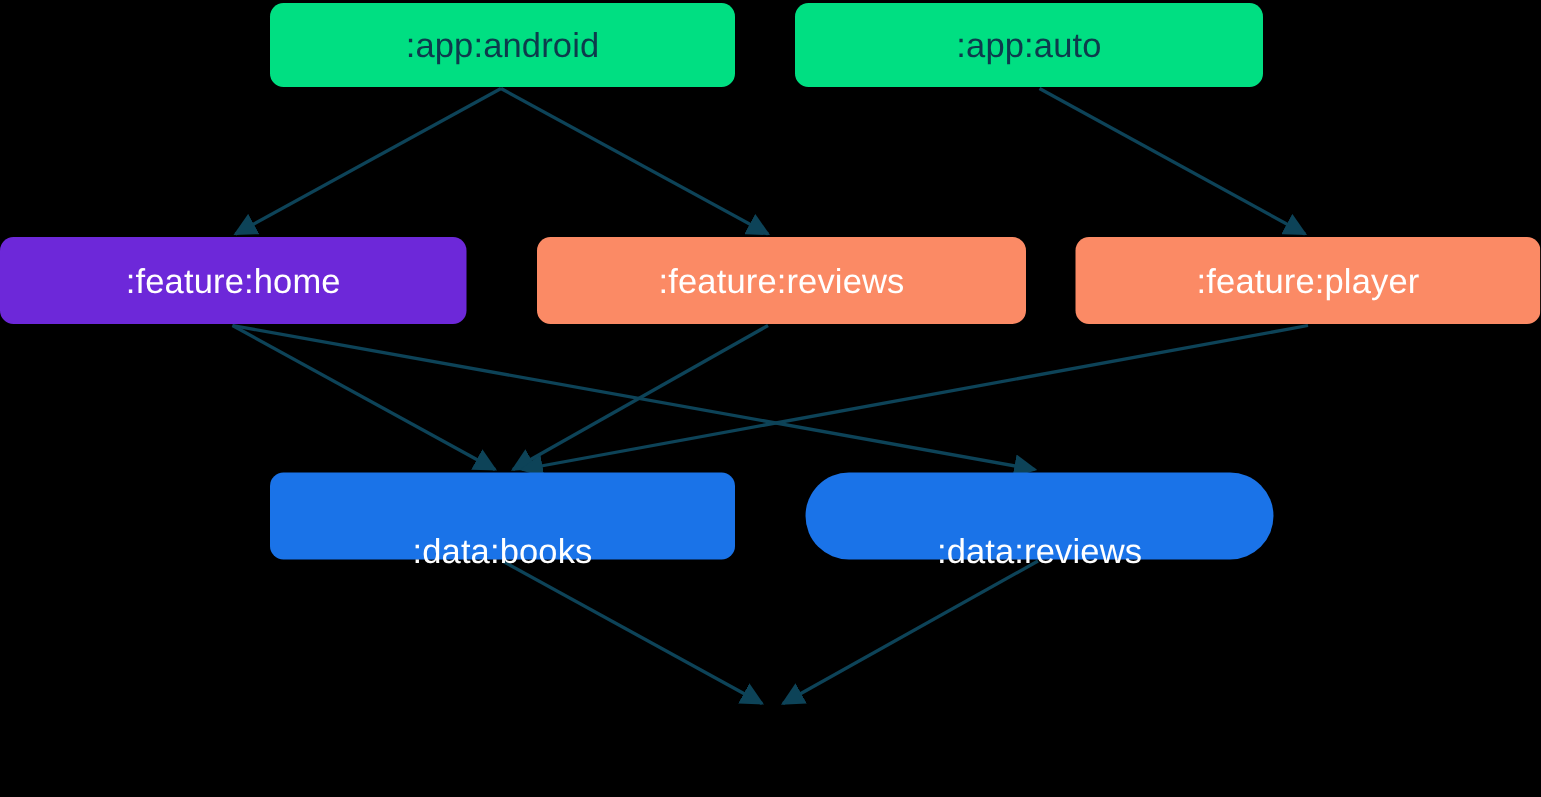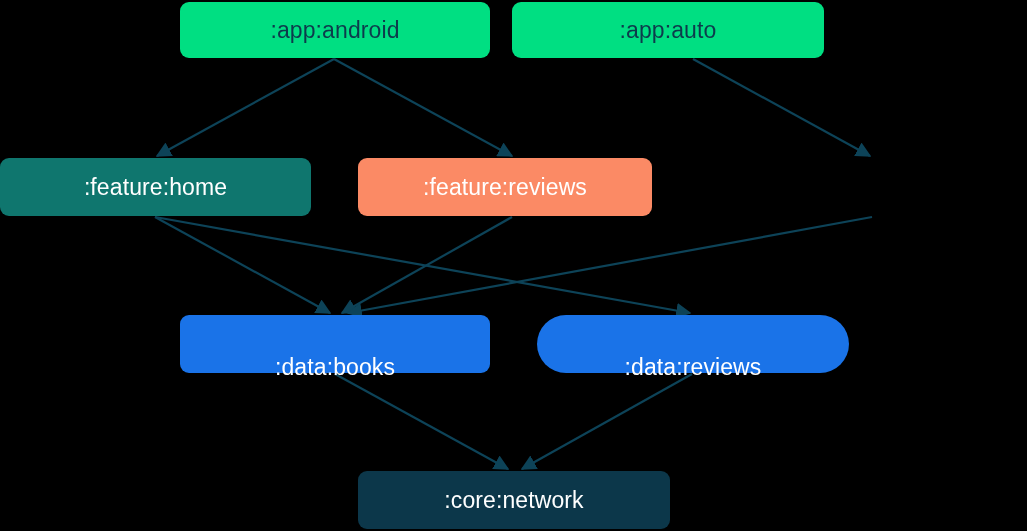--- a/index.html
+++ b/index.html
@@ -88,38 +88,38 @@
         <line x1="872" y1="217" x2="348" y2="313" stroke="#0D4358" stroke-width="2.2" marker-end="url(#arrowhead)"></line>
         <line x1="335" y1="374" x2="508" y2="469" stroke="#0D4358" stroke-width="2.2" marker-end="url(#arrowhead)"></line>
         <line x1="692" y1="374" x2="522" y2="469" stroke="#0D4358" stroke-width="2.2" marker-end="url(#arrowhead)"></line>
       </g>
   </svg>
 
   <div class="graph-node node-app" style="left: 180px; top: 2px; width: 310px; height: 56px; background: rgb(0, 223, 130);">
     <span class="node-label" style="color: rgb(13, 59, 76);">:app:android</span>
   </div>
 
-  <div class="graph-node node-app" style="left: 512px; top: 2px; width: 312px; height: 56px; background: rgb(0, 223, 130);">
+  <div class="graph-node node-app" style="left: 530px; top: 2px; width: 312px; height: 56px; background: rgb(0, 223, 130);">
     <span class="node-label" style="color: rgb(13, 59, 76);">:app:auto</span>
   </div>
 
-  <div class="graph-node node-feature" style="left: 0px; top: 158px; width: 311px; height: 58px; background: #0f766e;">
+  <div class="graph-node node-feature" style="left: 0px; top: 158px; width: 311px; height: 58px; background: #6d28d9;">
     <span class="node-label" style="color: rgb(255, 255, 255);">:feature:home</span>
   </div>
 
-  <div class="graph-node node-feature" style="left: 358px; top: 158px; width: 294px; height: 58px; background: rgb(251, 138, 101);">
+  <div class="graph-node node-feature" style="left: 358px; top: 158px; width: 326px; height: 58px; background: rgb(251, 138, 101);">
     <span class="node-label" style="color: rgb(255, 255, 255);">:feature:reviews</span>
   </div>
 
+  <div class="graph-node node-feature" style="left: 717px; top: 158px; width: 310px; height: 58px; background: rgb(251, 138, 101);">
+    <span class="node-label" style="color: rgb(255, 255, 255);">:feature:player</span>
+  </div>
 
   <div class="graph-node node-data" style="left: 180px; top: 315px; width: 310px; height: 58px; background: rgb(26, 115, 232);">
     <span class="node-label" style="color: rgb(255, 255, 255);">:data:books</span>
   </div>
 
   <div class="graph-node node-data" style="left: 537px; top: 315px; width: 312px; height: 58px; background: rgb(26, 115, 232); border-radius: 29px;">
     <span class="node-label" style="color: rgb(255, 255, 255);">:data:reviews</span>
   </div>
 
-  <div class="graph-node node-core" style="left: 358px; top: 471px; width: 312px; height: 58px; background: rgb(12, 55, 74);">
-    <span class="node-label" style="color: rgb(255, 255, 255);">:core:network</span>
-  </div>
 
 </div>
 
 </body></html>

